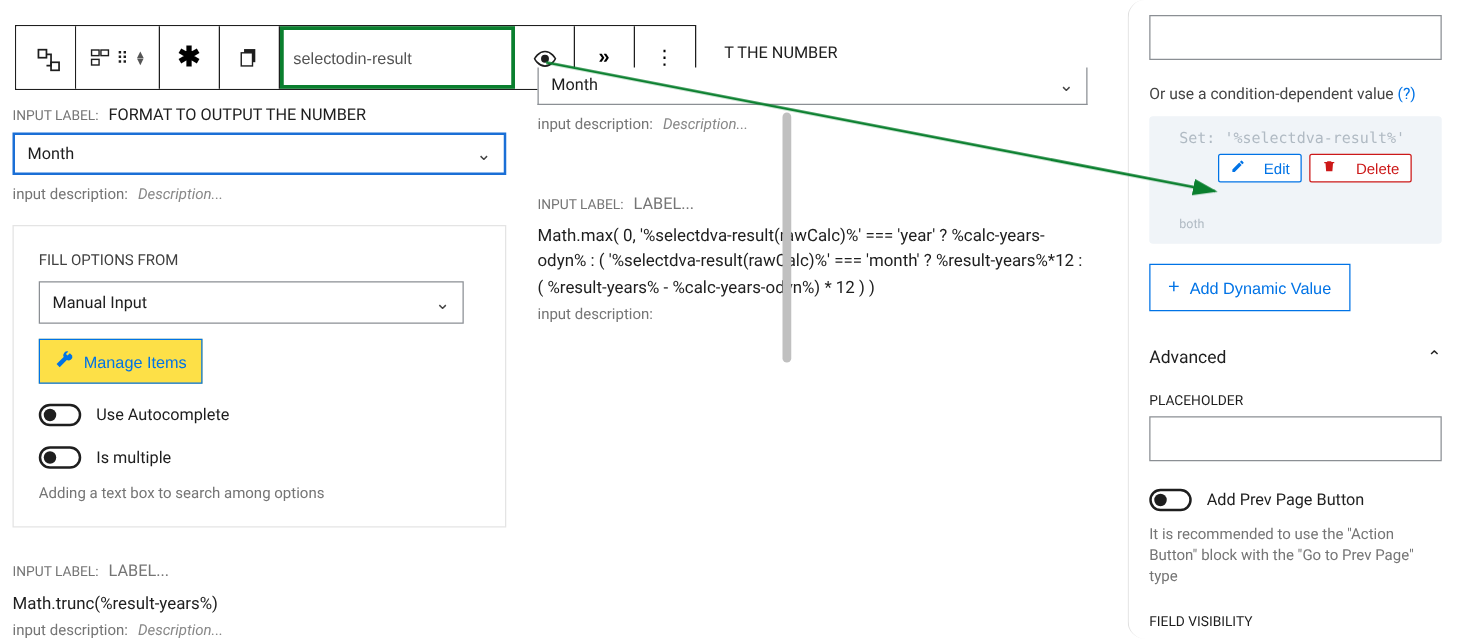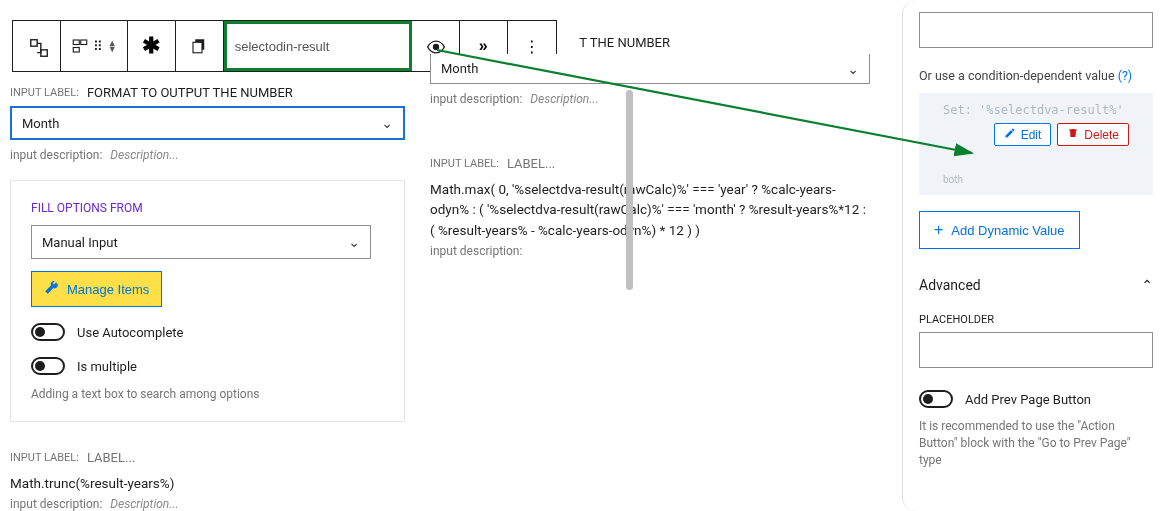--- a/index.html
+++ b/index.html
@@ -130,21 +130,21 @@
   .desc-row .placeholder { font-style: italic; color: #888; }
   .panel {
     border: 1px solid #e4e4e4;
     background: #fff;
     margin-top: 18px;
     padding: 20px 20px;
   }
   .panel h4 {
     font-size: 12px;
     font-weight: 400;
-    color: #6d28d9;
+    color: #404040;
     margin-bottom: 10px;
   }
   .panel .select-box { width: 340px; }
   .manage-btn {
     border: 1px solid #0073e6;
     color: #0073e6;
     background: #fde047;
     padding: 8px 12px;
     display: inline-flex;
     align-items: center;
@@ -242,21 +242,21 @@
     gap: 6px;
     margin-top: 6px;
     justify-content: flex-end;
   }
   .mini-btn {
     border: 1px solid;
     padding: 3px 9px;
     font-size: 12px;
     display: inline-flex;
     align-items: center;
-    gap: 5px;
+    gap: 15px;
     border-radius: 2px;
     background: #fff;
     cursor: pointer;
   }
   .mini-btn.edit { border-color: #0073e6; color: #0073e6; }
   .mini-btn.del { border-color: #cc1818; color: #cc1818; }
   .add-dyn {
     margin-top: 16px;
     border: 1px solid #0073e6;
     color: #0073e6;
@@ -494,14 +494,15 @@
 
     <div class="side-label">PLACEHOLDER</div>
     <div class="side-input"></div>
 
     <div class="toggle-row" style="margin-top:22px;">
       <div class="toggle"></div>
       <span>Add Prev Page Button</span>
     </div>
     <div class="side-help">It is recommended to use the "Action Button" block with the "Go to Prev Page" type</div>
 
+    <div class="side-label" style="margin-top:22px;">FIELD VISIBILITY</div>
   </div>
 </div>
 
 </body></html>

